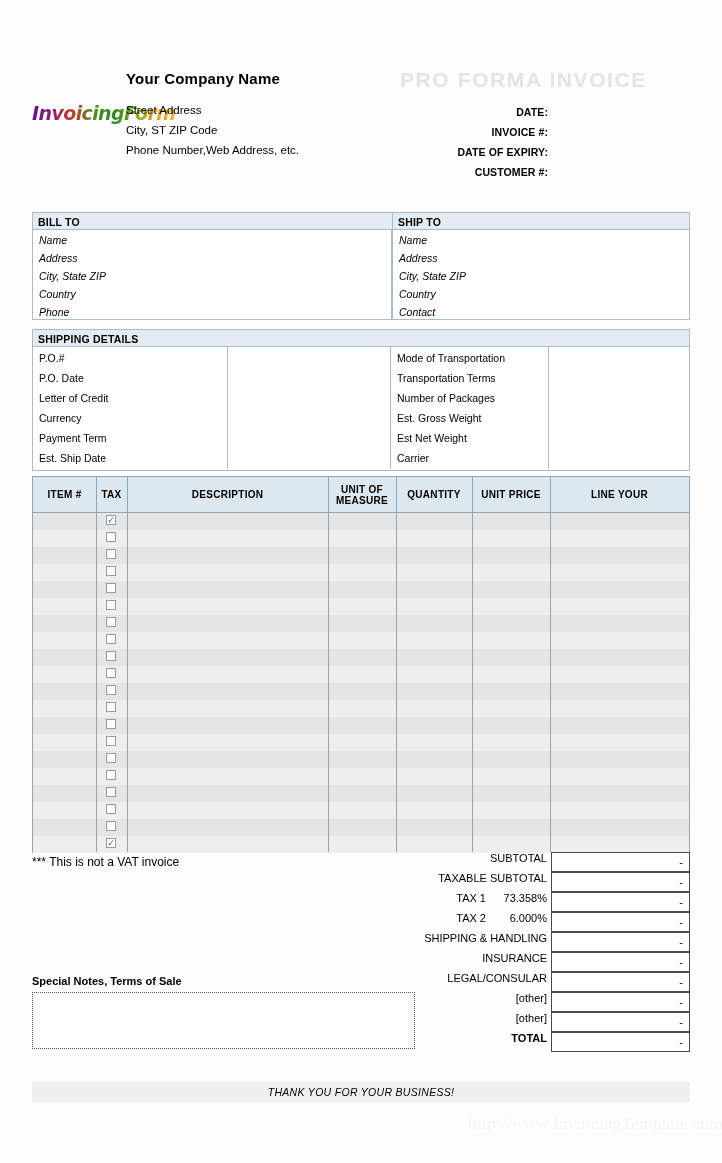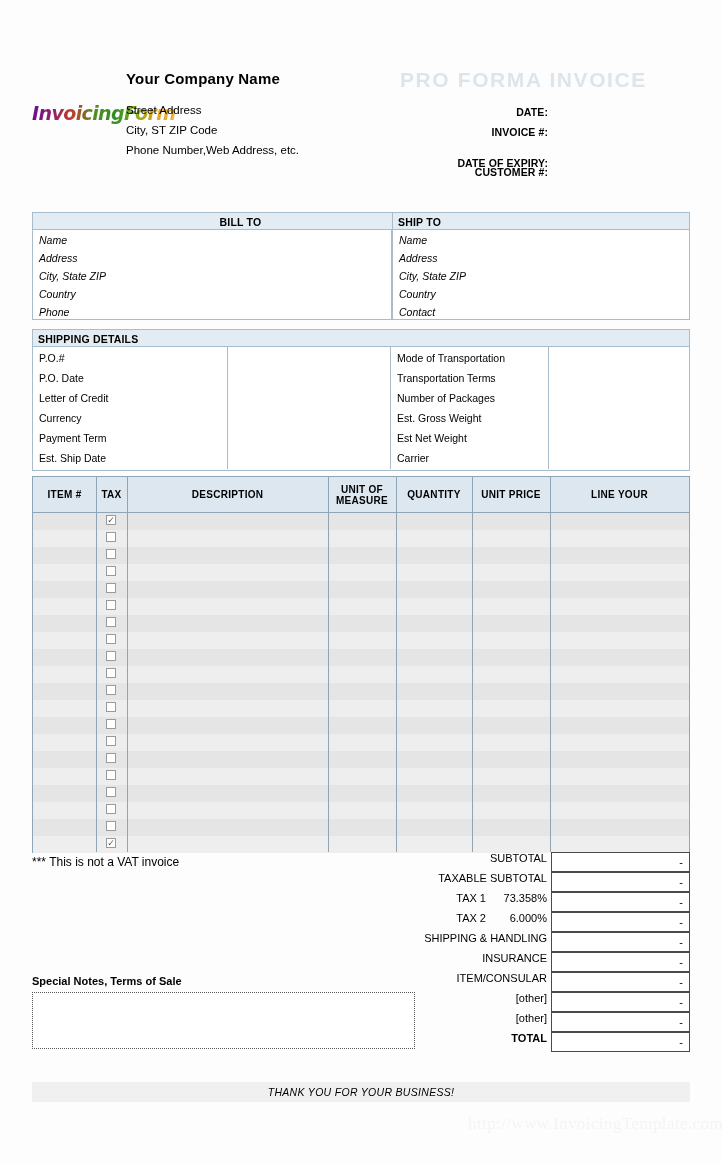--- a/index.html
+++ b/index.html
@@ -138,31 +138,31 @@
     <div class="doc-title">PRO FORMA INVOICE</div>
 
     <div class="meta-row" style="top:46px">
       <div class="meta-label">DATE:</div>
       <div class="meta-value"></div>
     </div>
     <div class="meta-row" style="top:66px">
       <div class="meta-label">INVOICE #:</div>
       <div class="meta-value"></div>
     </div>
-    <div class="meta-row" style="top:97px">
+    <div class="meta-row" style="top:86px">
       <div class="meta-label">DATE OF EXPIRY:</div>
       <div class="meta-value"></div>
     </div>
     <div class="meta-row" style="top:106px">
       <div class="meta-label">CUSTOMER #:</div>
       <div class="meta-value"></div>
     </div>
   </div>
 
-  <div class="sec-head" style="left:32px;top:212px;width:412px;height:18px;text-align:center;">BILL TO</div>
+  <div class="sec-head" style="left:32px;top:212px;width:412px;height:18px;">BILL TO</div>
   <div class="sec-body" style="left:32px;top:230px;width:360px;height:90px;">
     <div class="field-italic" style="top:4px">Name</div>
     <div class="field-italic" style="top:22px">Address</div>
     <div class="field-italic" style="top:40px">City, State ZIP</div>
     <div class="field-italic" style="top:58px">Country</div>
     <div class="field-italic" style="top:76px">Phone</div>
   </div>
 
   <div class="sec-head" style="left:392px;top:212px;width:298px;height:18px;">SHIP TO</div>
   <div class="sec-body" style="left:392px;top:230px;width:298px;height:90px;">
@@ -297,21 +297,21 @@
       </div>
       <div class="tot-row" style="top: 932px; left: 330px; width: 360px;">
         <div class="tot-label" style="right: 139px; padding-right: 4px;">SHIPPING &amp; HANDLING</div>
         <div class="tot-box" style="left: 221px; top: 0px;">-</div>
       </div>
       <div class="tot-row" style="top: 952px; left: 330px; width: 360px;">
         <div class="tot-label" style="right: 139px; padding-right: 4px;">INSURANCE</div>
         <div class="tot-box" style="left: 221px; top: 0px;">-</div>
       </div>
       <div class="tot-row" style="top: 972px; left: 330px; width: 360px;">
-        <div class="tot-label" style="right: 139px; padding-right: 4px;">ITEM/CONSULAR</div>
+        <div class="tot-label" style="right: 139px; padding-right: 4px;">LEGAL/CONSULAR</div>
         <div class="tot-box" style="left: 221px; top: 0px;">-</div>
       </div>
       <div class="tot-row" style="top: 992px; left: 330px; width: 360px;">
         <div class="tot-label" style="right: 139px; padding-right: 4px;">[other]</div>
         <div class="tot-box" style="left: 221px; top: 0px;">-</div>
       </div>
       <div class="tot-row" style="top: 1012px; left: 330px; width: 360px;">
         <div class="tot-label" style="right: 139px; padding-right: 4px;">[other]</div>
         <div class="tot-box" style="left: 221px; top: 0px;">-</div>
       </div>

